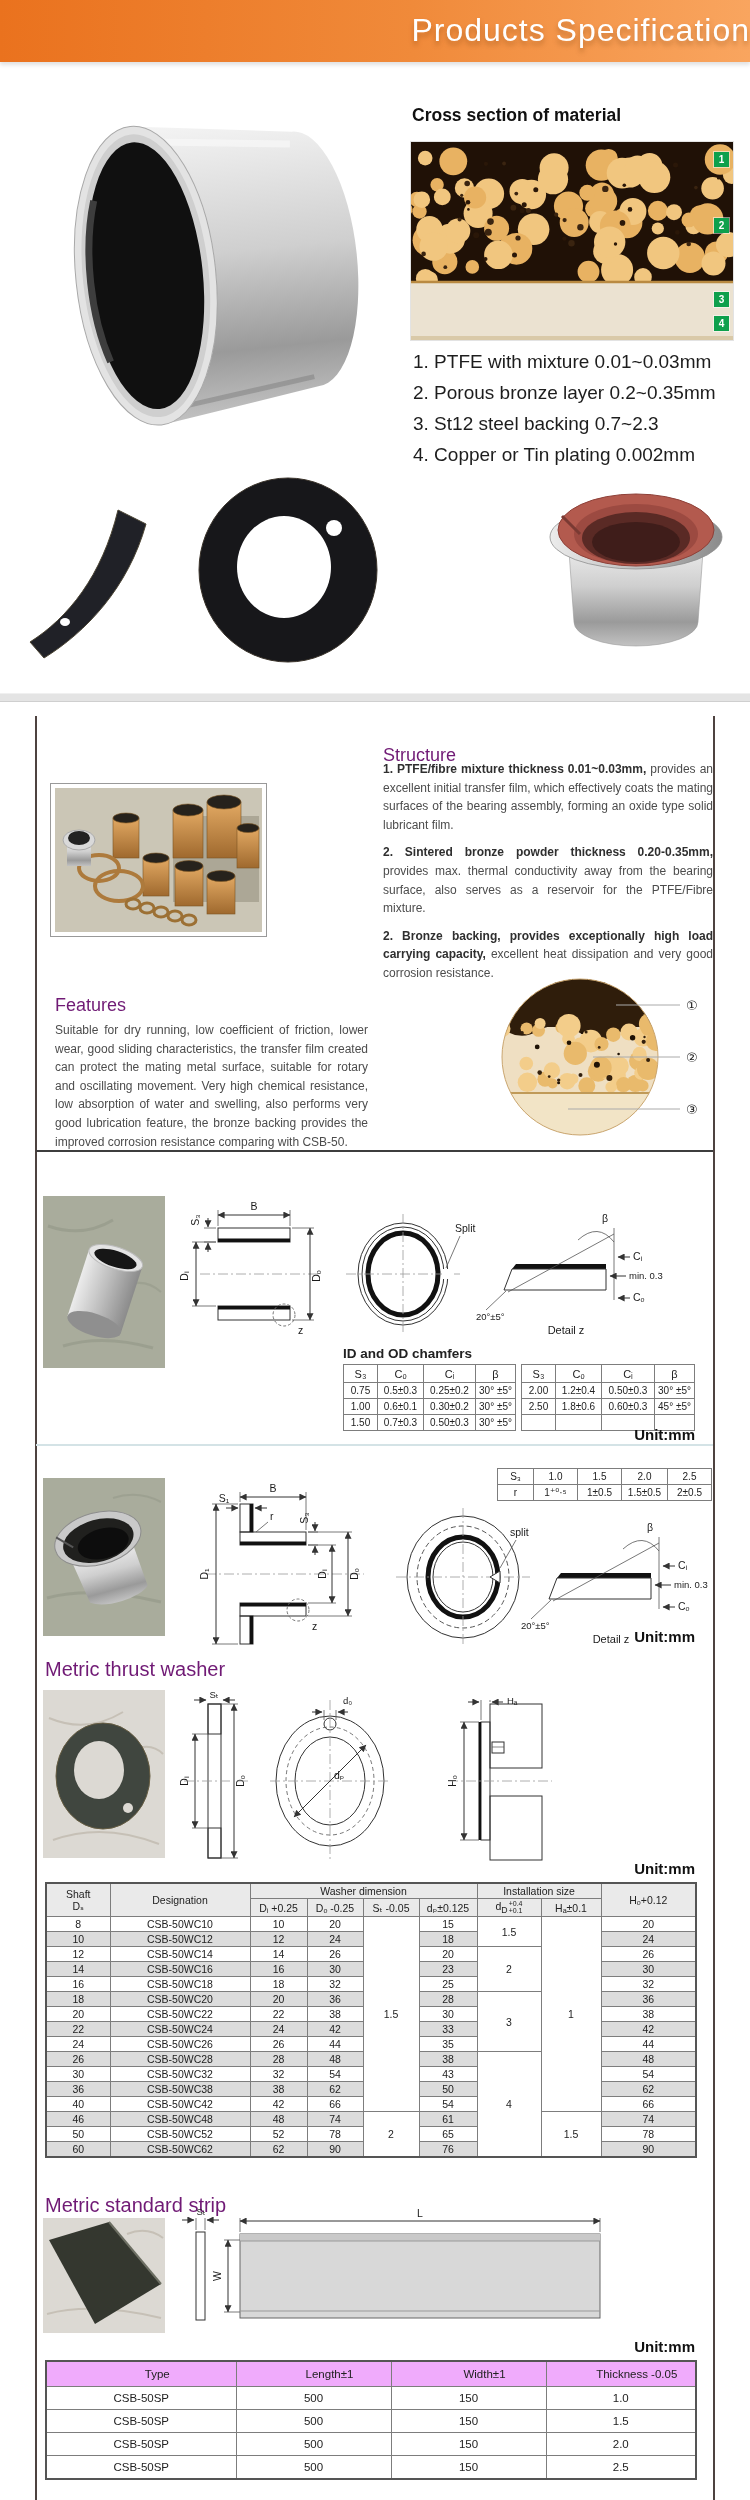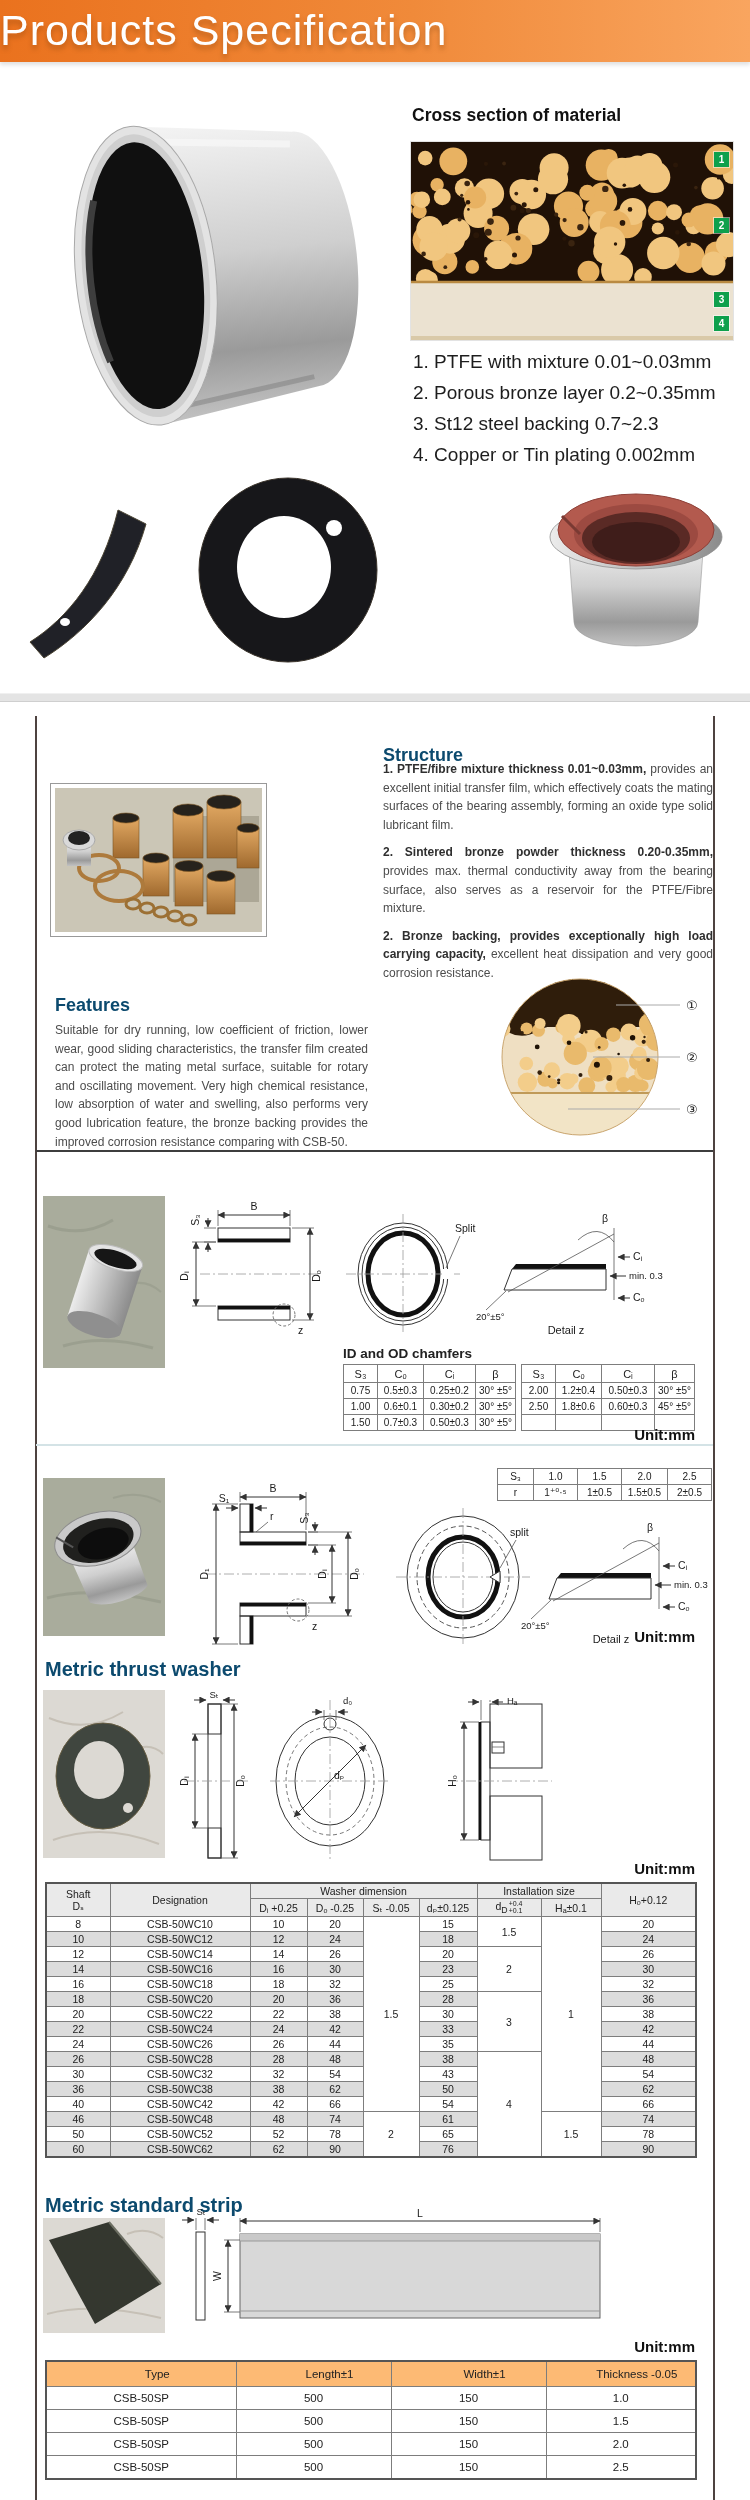--- a/index.html
+++ b/index.html
@@ -3,36 +3,36 @@
 <meta charset="utf-8">
 <style>
   html,body{margin:0;padding:0;background:#fff;}
   .page{position:relative;width:750px;height:2500px;background:#fff;overflow:hidden;
         font-family:"Liberation Sans","DejaVu Sans",sans-serif;color:#222;}
   .abs{position:absolute;}
   
   .hdr{position:absolute;left:0;top:0;width:750px;height:62px;
        background:linear-gradient(90deg,#ea721e,#f08a3a 55%,#f9a55f);
        box-shadow:0 3px 4px rgba(0,0,0,.12);}
-  .hdr-title{width:100%;text-align:left;line-height:60px;font-size:43px;color:#fff;
+  .hdr-title{width:100%;text-align:right;line-height:60px;font-size:32px;color:#fff;
        letter-spacing:1px;text-shadow:0 4px 5px rgba(110,55,10,.35);}
   
   .cross-title{position:absolute;left:412px;top:105px;font-size:17.5px;font-weight:bold;color:#111;}
   .cross-img{position:absolute;left:410px;top:141px;width:322px;height:198px;background:#201106;border:1px solid #e3e3e3;}
   .badge{position:absolute;right:4px;width:15px;height:15px;background:#0ea04c;color:#fff;
          font-size:10px;font-weight:bold;text-align:center;line-height:15px;
          box-shadow:0 0 0 1px rgba(255,255,255,.5);}
   .layers{position:absolute;left:413px;top:352px;margin:0;padding:0;list-style:none;}
   .layers li{font-size:19px;color:#1d1d1d;margin:0 0 11px 0;line-height:20px;}
   
   .divider{position:absolute;left:0;top:693px;width:750px;height:7px;background:#e4e4e4;
            border-top:1px solid #f0f0f0;border-bottom:1px solid #cfcfcf;}
   .vline{position:absolute;top:716px;width:2px;height:1784px;background:#4e4340;}
   
-  .sec-h{position:absolute;font-weight:bold;color:#0c4a6e;}
+  .sec-h{position:absolute;font-weight:normal;color:#701a75;}
   .body-txt{font-size:12px;line-height:1.55;color:#4c4c4c;text-align:justify;}
   .body-txt b{color:#2f2f2f;}
   .photo-frame{position:absolute;border:1px solid #999;background:#fff;padding:4px;}
   .hline{position:absolute;left:36px;width:677px;height:2px;}
   .unit{position:absolute;width:135px;text-align:right;font-weight:bold;font-size:15px;color:#111;}
   
   table{border-collapse:collapse;table-layout:fixed;background:#fff;}
   th,td{border:1px solid #7d7d7d;text-align:center;padding:0;overflow:hidden;white-space:nowrap;}
   .chamfer{position:absolute;width:172px;font-size:10px;border:1.5px solid #555;}
   .chamfer th{height:17px;font-size:11px;font-weight:normal;}
@@ -40,21 +40,21 @@
   .rtable{position:absolute;left:497px;top:1468px;width:214px;font-size:10px;border:1.5px solid #555;}
   .rtable td{height:15px;}
   .washer-tbl{position:absolute;left:45px;top:1882px;width:650px;font-size:10.5px;border:2px solid #555;}
   .washer-tbl th{background:#eaeaea;font-weight:normal;font-size:10.5px;padding:1px 0;}
   .washer-tbl td{height:14px;line-height:14px;}
   .washer-tbl tr.alt td.val{background:#dcdcdc;}
   .washer-tbl td.merge{background:#fff;}
   .tolstack{display:inline-flex;flex-direction:column;font-size:7px;line-height:1.05;
             vertical-align:middle;margin-left:1px;text-align:left;}
   .strip-tbl{position:absolute;left:45px;top:2360px;width:650px;font-size:11.5px;border:2px solid #555;}
-  .strip-tbl th{height:24px;background:#fdba74;font-weight:normal;padding-left:32px;}
+  .strip-tbl th{height:24px;background:#f0abfc;font-weight:normal;padding-left:32px;}
   .strip-tbl td{height:22px;}
   
   svg{position:absolute;overflow:visible;}
   svg.inline{position:static;}
   svg text{font-family:"Liberation Sans","DejaVu Sans",sans-serif;fill:#1a1a1a;font-size:10.5px;}
   .dim{stroke:#333;stroke-width:1;fill:none;}
   .ext{stroke:#555;stroke-width:.8;fill:none;}
   .cl{stroke:#999;stroke-width:.8;stroke-dasharray:10 3 2 3;fill:none;}
   .oln{stroke:#333;stroke-width:1;fill:none;}
   .small{font-size:9.5px;}

